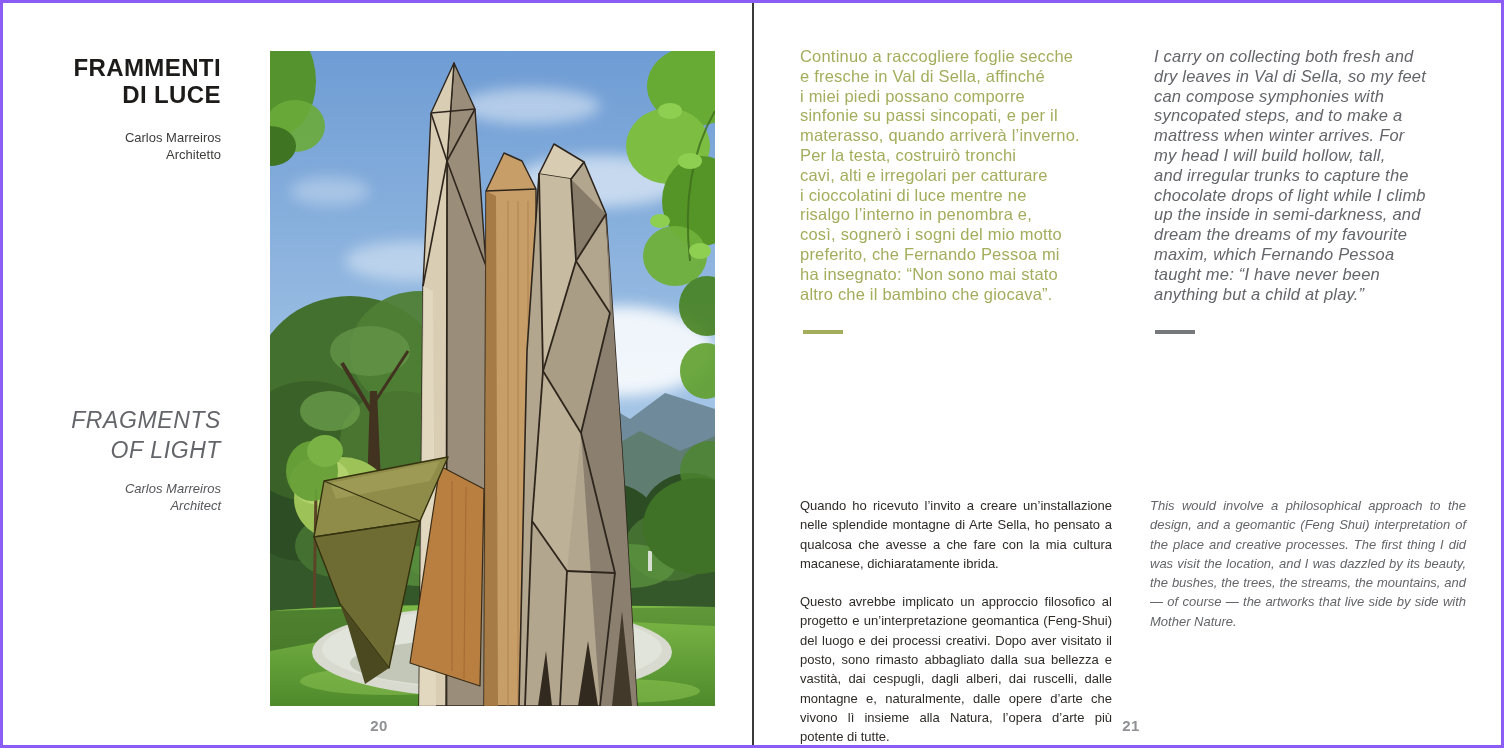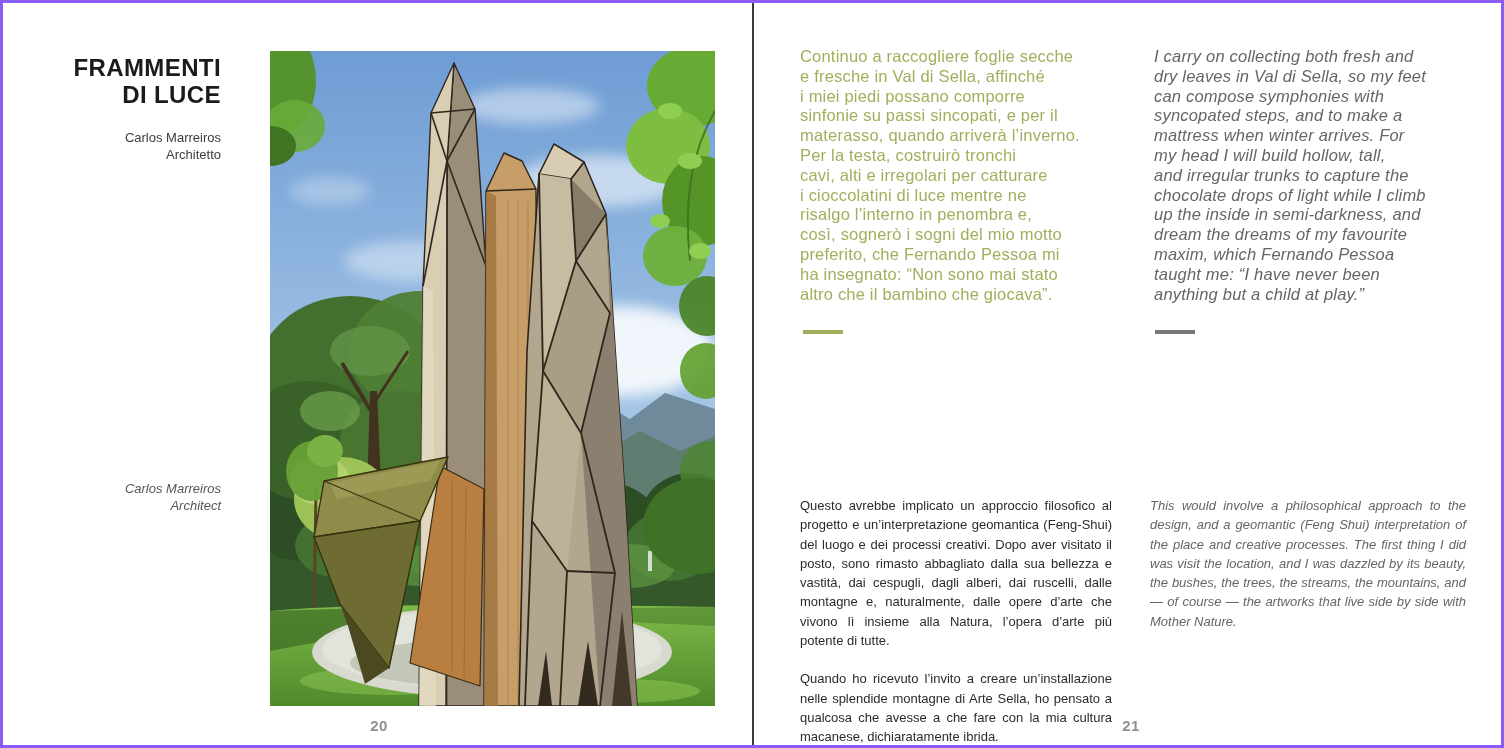--- a/index.html
+++ b/index.html
@@ -88,20 +88,22 @@
 </style>
 </head>
 <body>
 
 <div id="spread">
 
   <div class="abs pre" id="title-it">FRAMMENTI
 DI LUCE</div>
   <div class="abs pre" id="byline-it">Carlos Marreiros
 Architetto</div>
+  <div class="abs pre" id="title-en">FRAGMENTS
+OF LIGHT</div>
   <div class="abs pre" id="byline-en">Carlos Marreiros
 Architect</div>
 
   <div class="abs" id="photo">
     <svg viewBox="0 0 445 655" preserveAspectRatio="none">
       <defs>
         <linearGradient id="skyGrad" x1="0" y1="0" x2="0" y2="1">
           <stop offset="0" stop-color="#6e9cd4"></stop>
           <stop offset="0.55" stop-color="#9dc0e4"></stop>
           <stop offset="1" stop-color="#c8dcf0"></stop>
@@ -305,22 +307,22 @@
 risalgo l’interno in penombra e,
 così, sognerò i sogni del mio motto
 preferito, che Fernando Pessoa mi
 ha insegnato: “Non sono mai stato
 altro che il bambino che giocava”.</div>
 
   <div class="abs" id="bar-green"></div>
   <div class="abs" id="bar-gray"></div>
 
   <div class="abs" id="prose-it">
+    <p>Quando ho ricevuto l’invito a creare un’installazione nelle splendide montagne di Arte Sella, ho pensato a qualcosa che avesse a che fare con la mia cultura macanese, dichiaratamente ibrida.</p>
     <p>Questo avrebbe implicato un approccio filosofico al progetto e un’interpretazione geomantica (Feng-Shui) del luogo e dei processi creativi. Dopo aver visitato il posto, sono rimasto abbagliato dalla sua bellezza e vastità, dai cespugli, dagli alberi, dai ruscelli, dalle montagne e, naturalmente, dalle opere d’arte che vivono lì insieme alla Natura, l’opera d’arte più potente di tutte.</p>
-    <p>Quando ho ricevuto l’invito a creare un’installazione nelle splendide montagne di Arte Sella, ho pensato a qualcosa che avesse a che fare con la mia cultura macanese, dichiaratamente ibrida.</p>
   </div>
   <div class="abs" id="prose-en">
     <p>This would involve a philosophical approach to the design, and a geomantic (Feng Shui) interpretation of the place and creative processes. The first thing I did was visit the location, and I was dazzled by its beauty, the bushes, the trees, the streams, the mountains, and — of course — the artworks that live side by side with Mother Nature.</p>
   </div>
 
   <div class="abs pagenum" id="pagenum-right">21</div>
 
 </div>
 
 </body></html>

